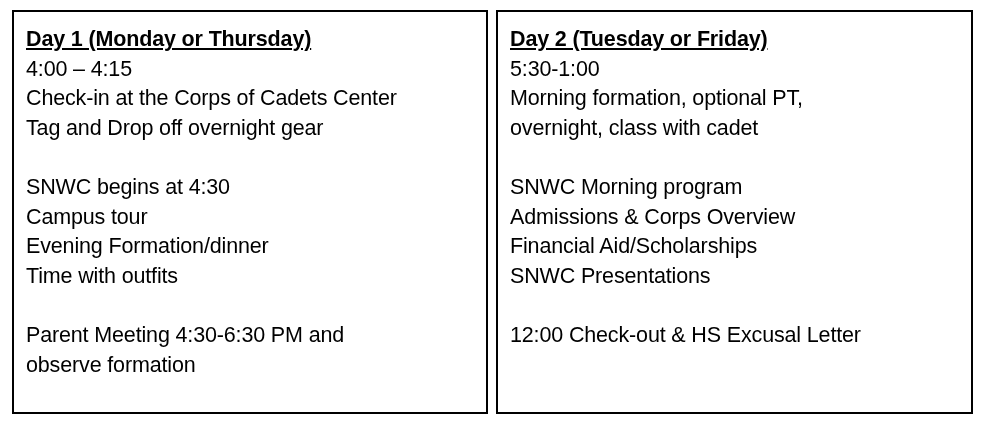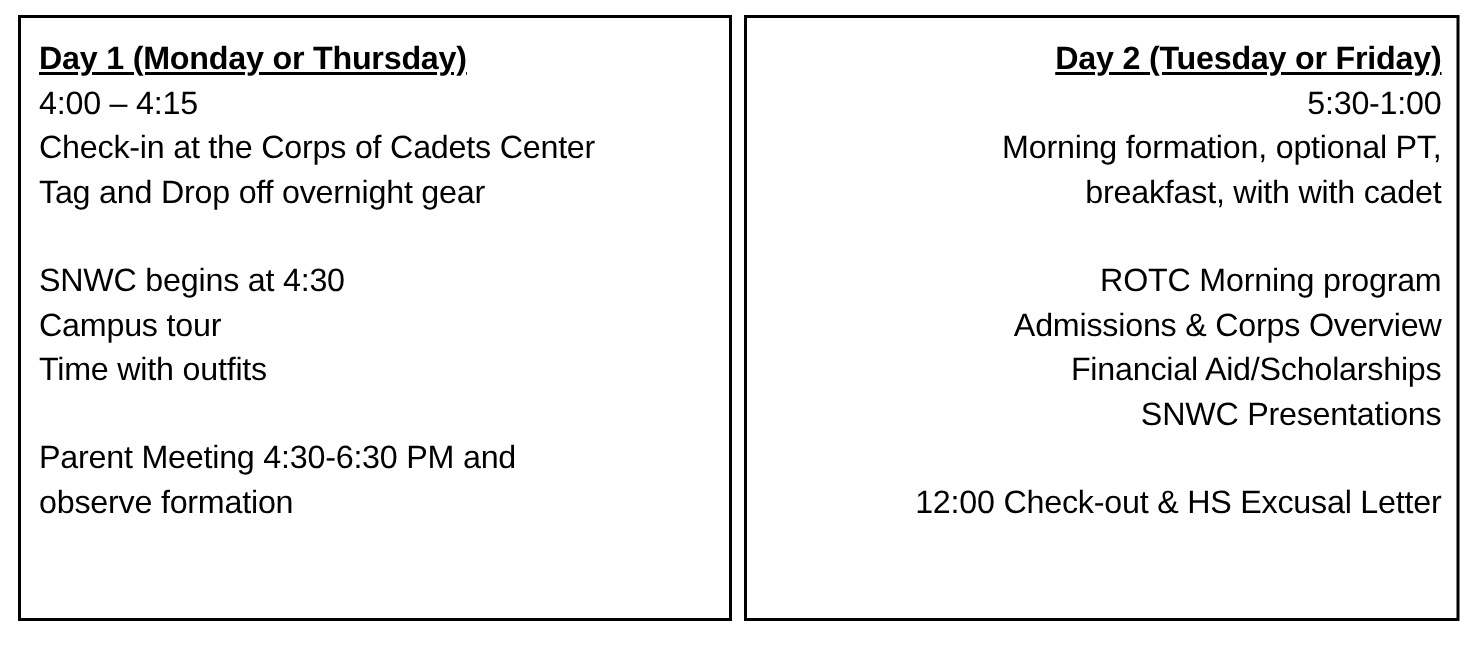--- a/index.html
+++ b/index.html
@@ -31,21 +31,20 @@
     left: 12px;
     top: 10px;
     width: 476px;
     height: 404px;
   }
   #panel-day2 {
     left: 496px;
     top: 10px;
     width: 477px;
     height: 404px;
-    text-align: right;
   }
   .panel-inner {
     padding: 13px 10px 0 12px;
   }
   .line {
     font-size: 21.5px;
     line-height: 29.6px;
     letter-spacing: -0.15px;
     white-space: pre;
     color: #000000;
@@ -70,35 +69,36 @@
 
   <section class="panel" id="panel-day1">
     <div class="panel-inner">
         <div class="line heading">Day 1 (Monday or Thursday)</div>
         <div class="line bold">4:00 – 4:15</div>
         <div class="line">Check-in at the Corps of Cadets Center</div>
         <div class="line">Tag and Drop off overnight gear</div>
         <div class="line spacer">&nbsp;</div>
         <div class="line bold">SNWC begins at 4:30</div>
         <div class="line">Campus tour</div>
+        <div class="line">Evening Formation/dinner</div>
         <div class="line">Time with outfits</div>
         <div class="line spacer">&nbsp;</div>
         <div class="line bold">Parent Meeting 4:30-6:30 PM and</div>
         <div class="line bold">observe formation</div>
       </div>
   </section>
 
   <section class="panel" id="panel-day2">
     <div class="panel-inner">
         <div class="line heading">Day 2 (Tuesday or Friday)</div>
         <div class="line bold">5:30-1:00</div>
         <div class="line">Morning formation, optional PT,</div>
-        <div class="line">breakfast, with with cadet</div>
+        <div class="line">overnight, class with cadet</div>
         <div class="line spacer">&nbsp;</div>
-        <div class="line">ROTC Morning program</div>
+        <div class="line">SNWC Morning program</div>
         <div class="line">Admissions &amp; Corps Overview</div>
         <div class="line">Financial Aid/Scholarships</div>
         <div class="line">SNWC Presentations</div>
         <div class="line spacer">&nbsp;</div>
         <div class="line bold">12:00 Check-out &amp; HS Excusal Letter</div>
       </div>
   </section>
 
 </div>
 

